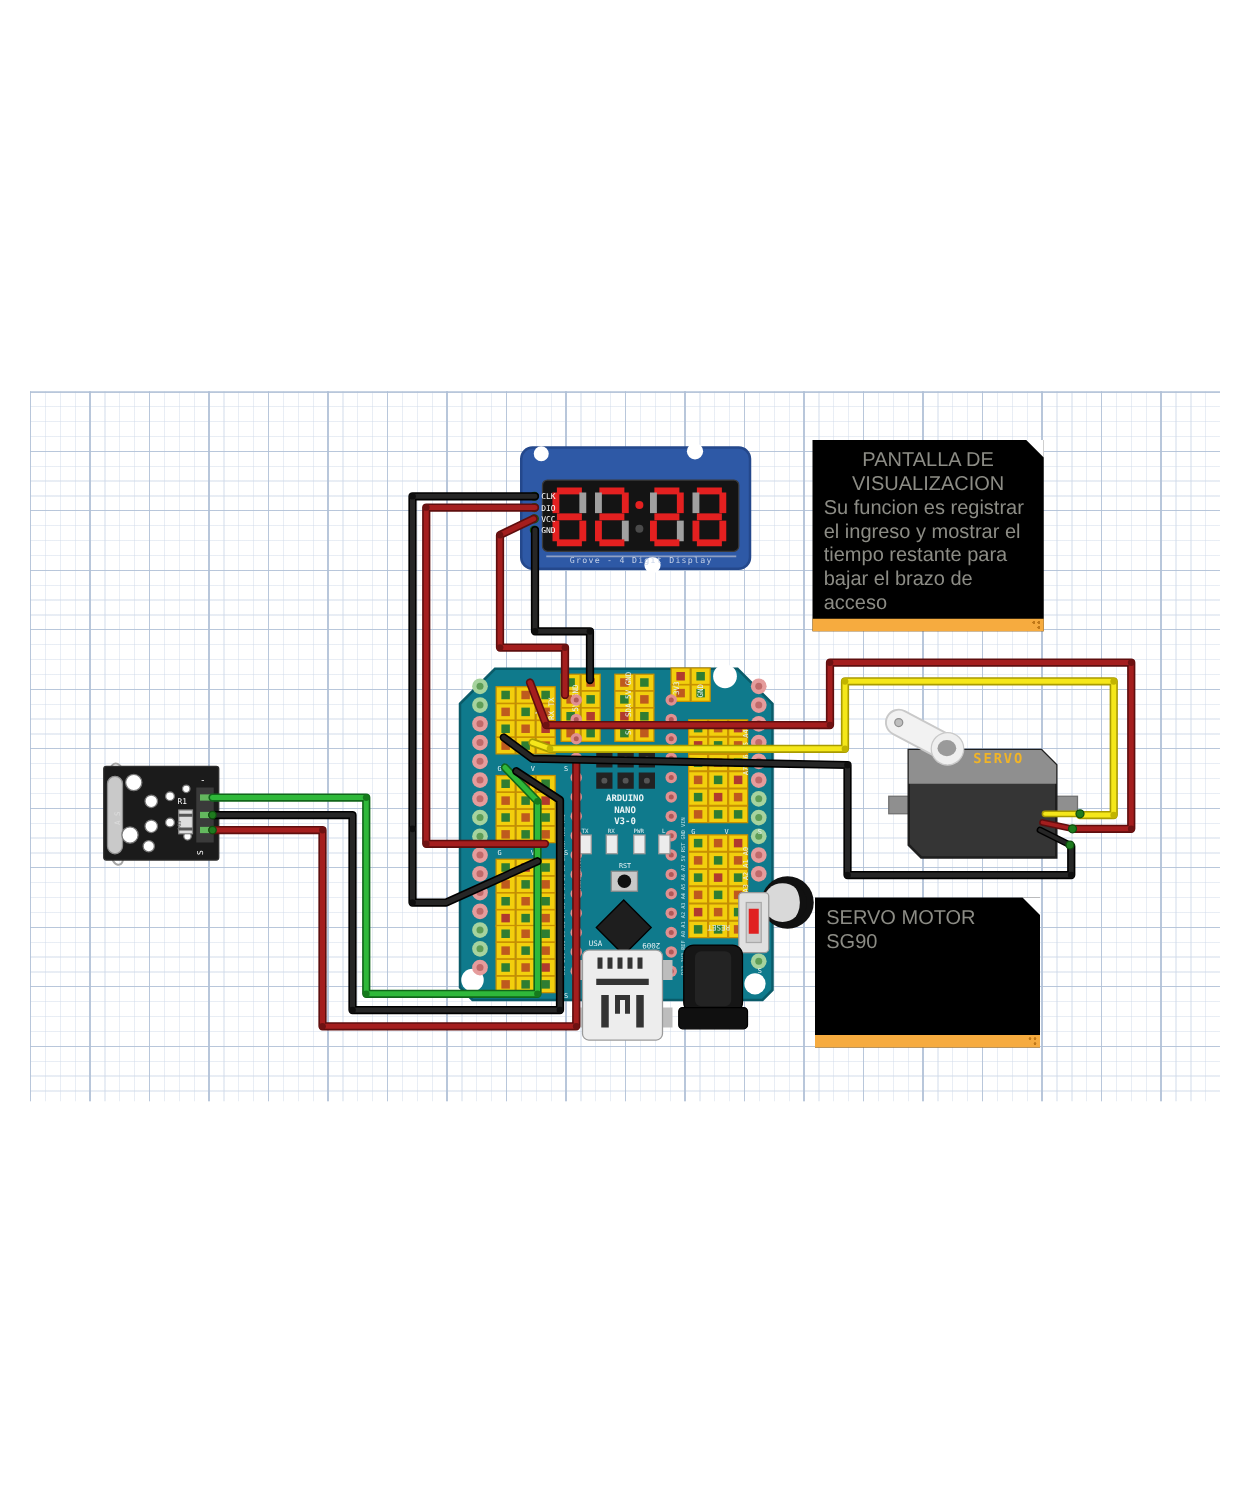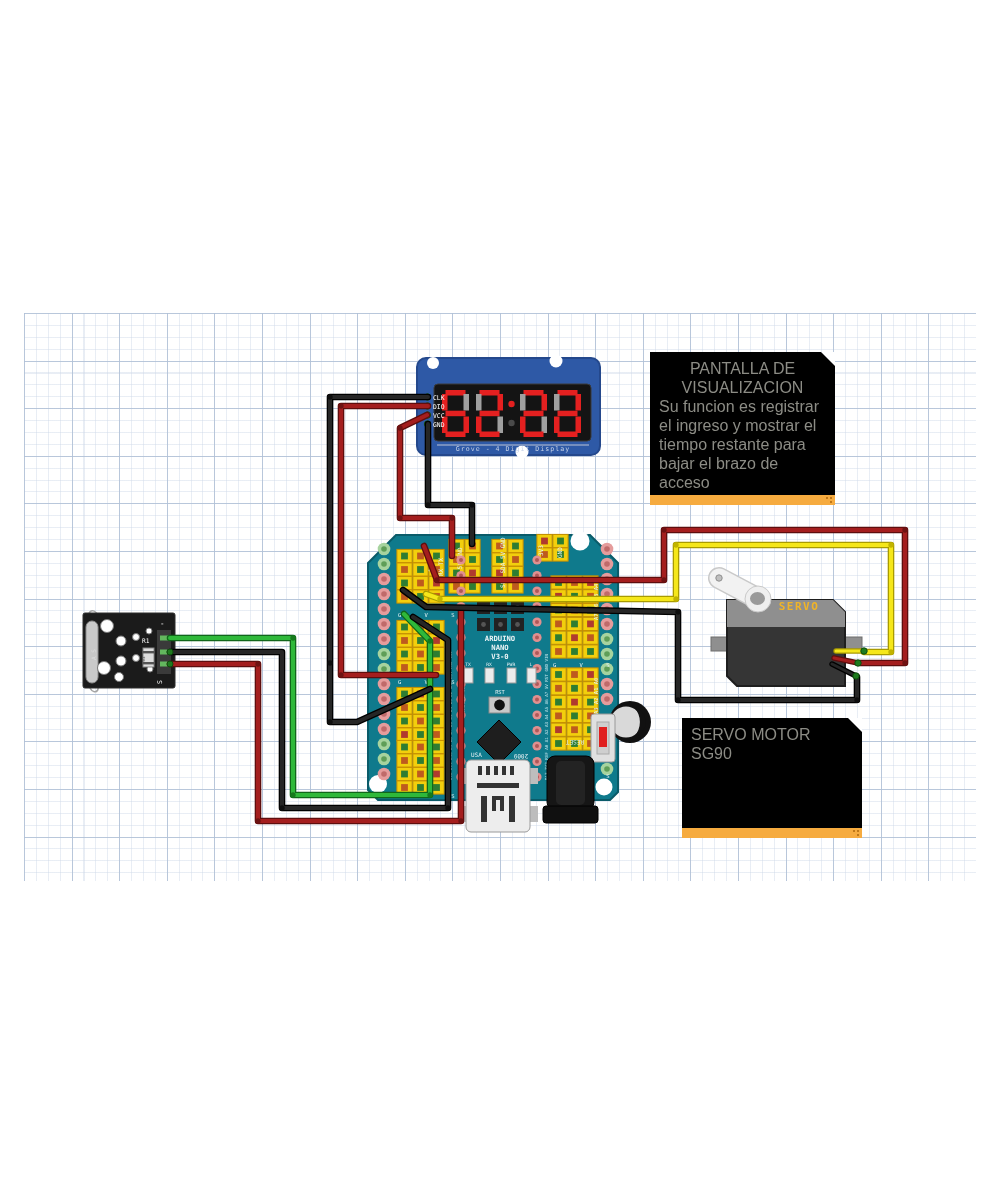--- a/index.html
+++ b/index.html
@@ -572,19 +572,19 @@
     <div class="pre">Su funcion es registrar
 el ingreso y mostrar el
 tiempo restante para
 bajar el brazo de
 acceso</div>
     <div class="bar"></div>
     <div class="fold-cut"></div>
     <div class="grip"></div>
   </div>
 
-  <div class="note" style="left:682px;top:718px;width:180px;height:120px;">
+  <div class="note" style="left:652px;top:718px;width:180px;height:120px;">
     <div>SERVO MOTOR SG90</div>
     <div class="bar"></div>
     <div class="fold-cut"></div>
     <div class="grip"></div>
   </div>
 </div>
 
 </body></html>

